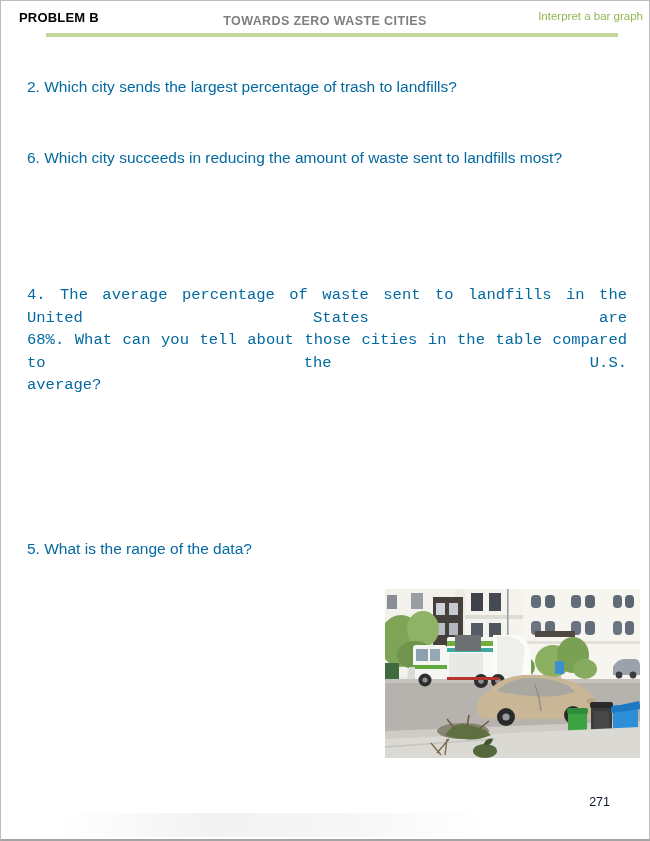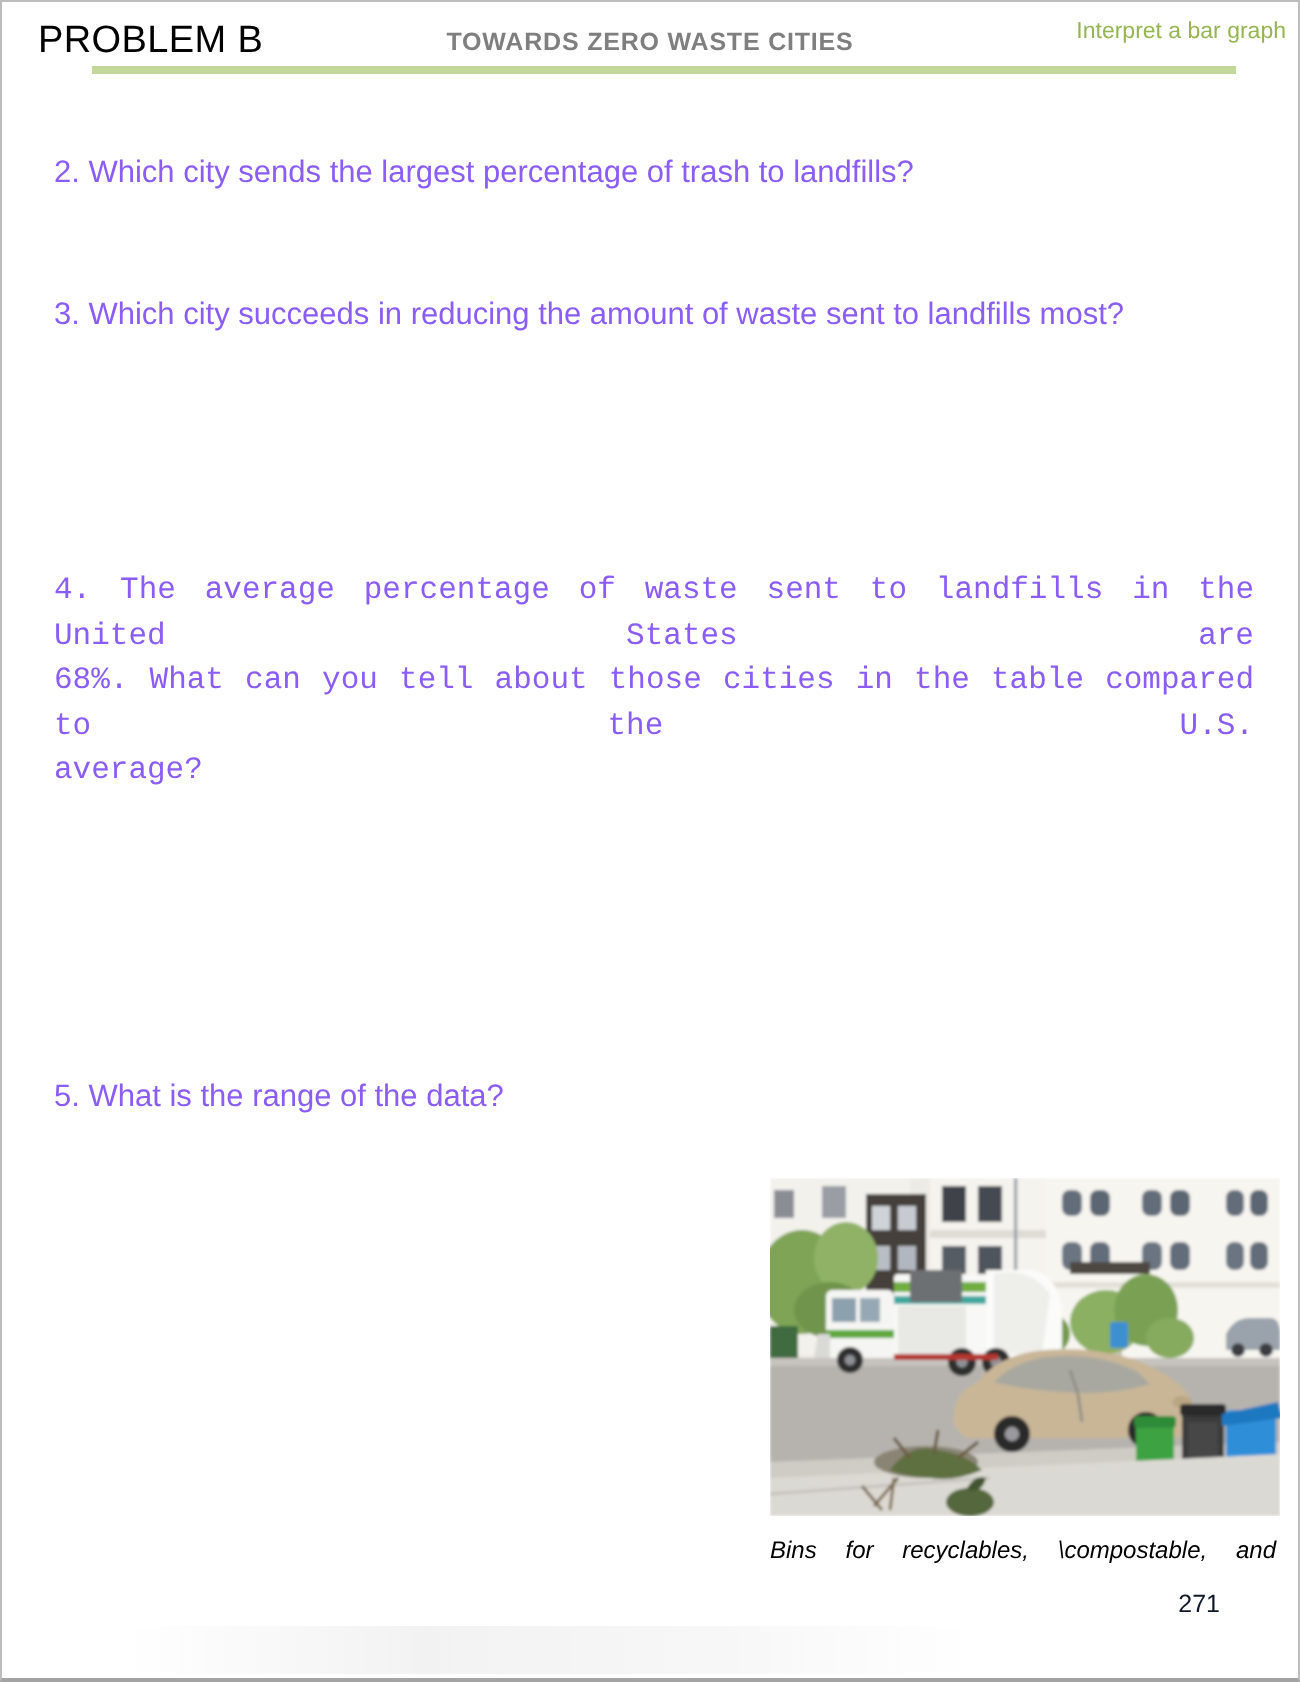--- a/index.html
+++ b/index.html
@@ -12,21 +12,21 @@
     height: 841px;
     background: #ffffff;
     border: 1px solid #bdbdbd;
     border-bottom: 2px solid #a3a3a3;
     overflow: hidden;
   }
 
   
   .problem-label {
     position: absolute; left: 18px; top: 9px;
-    font-size: 19px; font-weight: normal; color: #000000;
+    font-size: 13px; font-weight: bold; color: #000000;
     letter-spacing: 0.2px;
   }
   .doc-title {
     position: absolute; left: 0; right: 0; top: 13px;
     text-align: center;
     font-size: 12.5px; font-weight: bold; color: #7f7f7f;
     letter-spacing: 0.4px;
   }
   .skill-tag {
     position: absolute; right: 6px; top: 9px;
@@ -34,21 +34,21 @@
   }
   .header-rule {
     position: absolute; left: 45px; top: 32px;
     width: 572px; height: 3.5px;
     background: #c4d79b;
   }
 
   
   .question {
     position: absolute; left: 26px; width: 600px;
-    font-size: 15.5px; color: #8b5cf6; line-height: 22px;
+    font-size: 15.5px; color: #0369a1; line-height: 22px;
   }
   .q2 { top: 75px; }
   .q3 { top: 146px; }
   .q4 { top: 283px; line-height: 22.5px; font-family: Liberation Mono, monospace; }
   .q5 { top: 537px; }
   .q6 { top: 637px; }
   .jline { text-align: justify; text-align-last: justify; }
   .jline-last { text-align: left; }
 
   
@@ -74,21 +74,21 @@
 <body>
 
 <div class="page">
 
   <div class="problem-label">PROBLEM B</div>
   <div class="doc-title">TOWARDS ZERO WASTE CITIES</div>
   <div class="skill-tag">Interpret a bar graph</div>
   <div class="header-rule"></div>
 
   <div class="question q2">2. Which city sends the largest percentage of trash to landfills?</div>
-  <div class="question q3">3. Which city succeeds in reducing the amount of waste sent to landfills most?</div>
+  <div class="question q3">6. Which city succeeds in reducing the amount of waste sent to landfills most?</div>
 
   <div class="question q4">
     <div class="jline">4. The average  percentage of waste sent to landfills in the United States are</div>
     <div class="jline">68%. What can you tell about those cities in the table compared to the U.S.</div>
     <div class="jline-last">average?</div>
   </div>
 
   <div class="question q5">5. What is the range of the data?</div>
 
   <figure class="figure">
@@ -214,19 +214,18 @@
           <path d="M60 146 q10 -14 24 -10 q14 2 22 10 q-14 6 -26 4 q-14 -1 -20 -4 z" fill="#5f7040"></path>
           <path d="M70 140 l-8 -10 M82 138 l2 -12 M94 140 l10 -8" stroke="#6b5b43" stroke-width="1.6" fill="none"></path>
           <path d="M52 164 l12 -14 M56 166 l-10 -12 M60 166 l2 -16" stroke="#7a6a50" stroke-width="1.4" fill="none"></path>
           <ellipse cx="100" cy="162" rx="12" ry="7" fill="#54683c"></ellipse>
           <path d="M98 156 q4 -8 10 -6 q-2 8 -10 6 z" fill="#43552f"></path>
         </g>
       </g>
     </svg>
 
     <figcaption class="caption">
-      <div class="jline">Bins for recyclables, \compostable, and</div>
     </figcaption>
   </figure>
 
   <div class="page-number">271</div>
   <div class="bottom-shade"></div>
 </div>
 
 </body></html>

